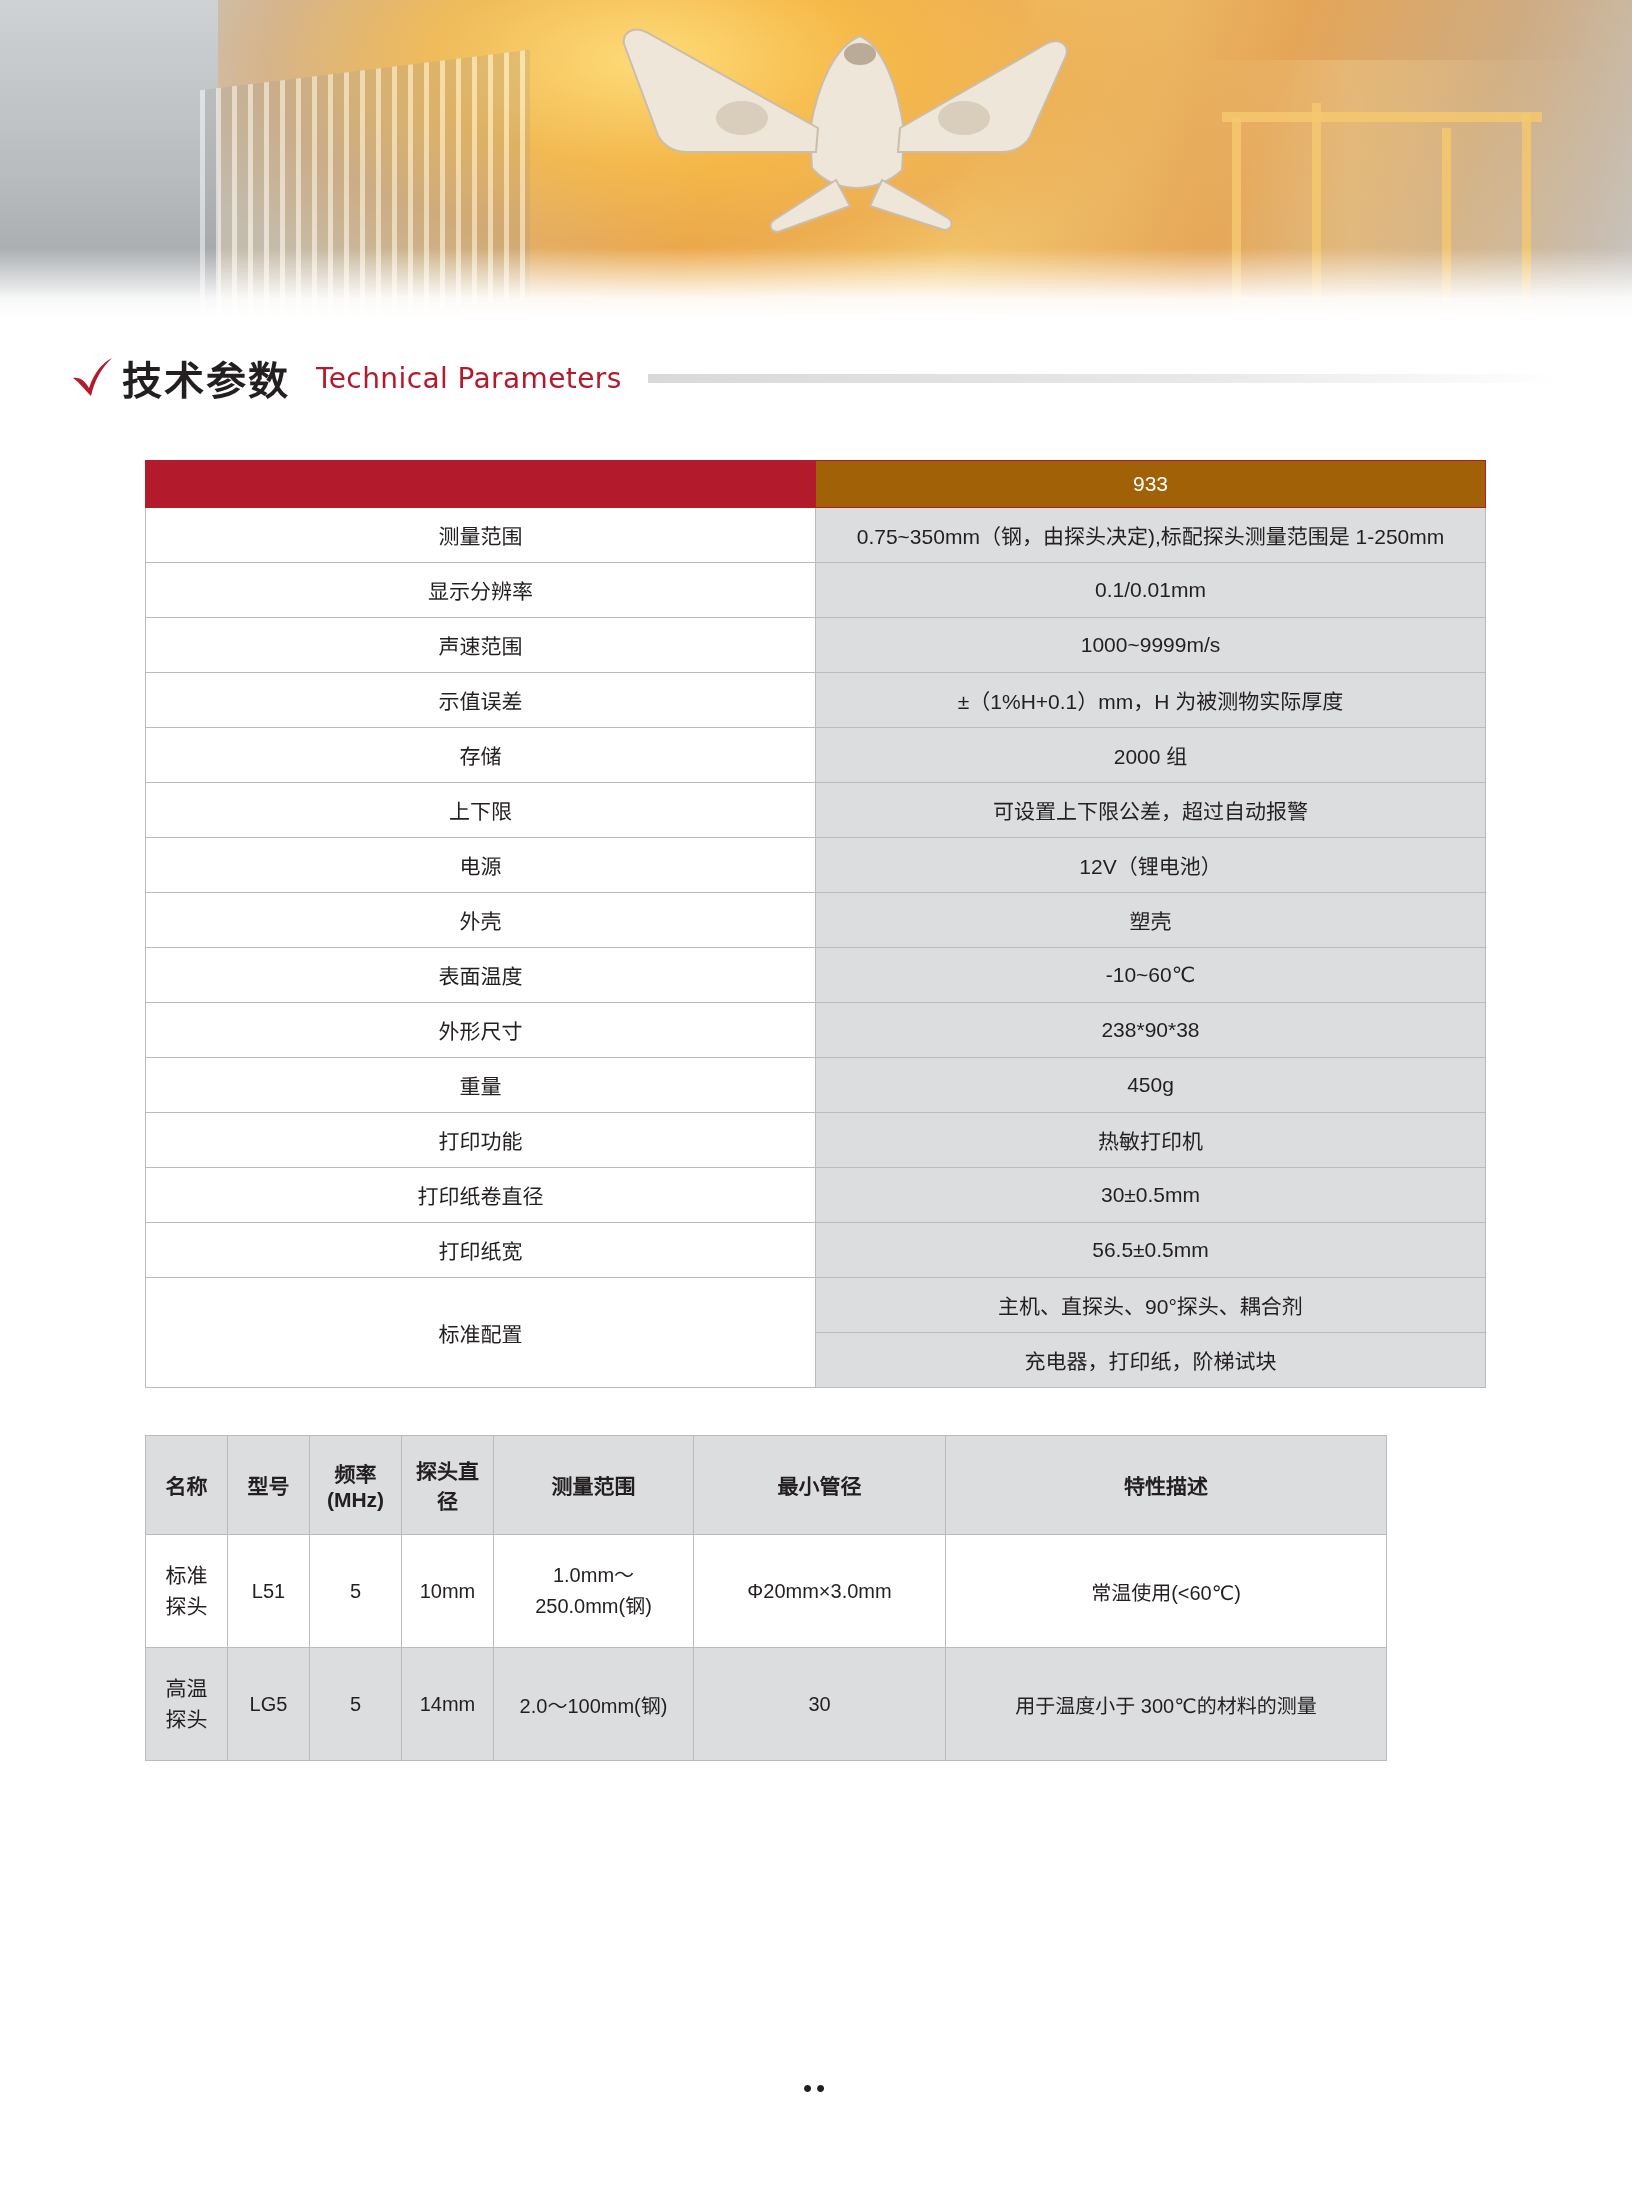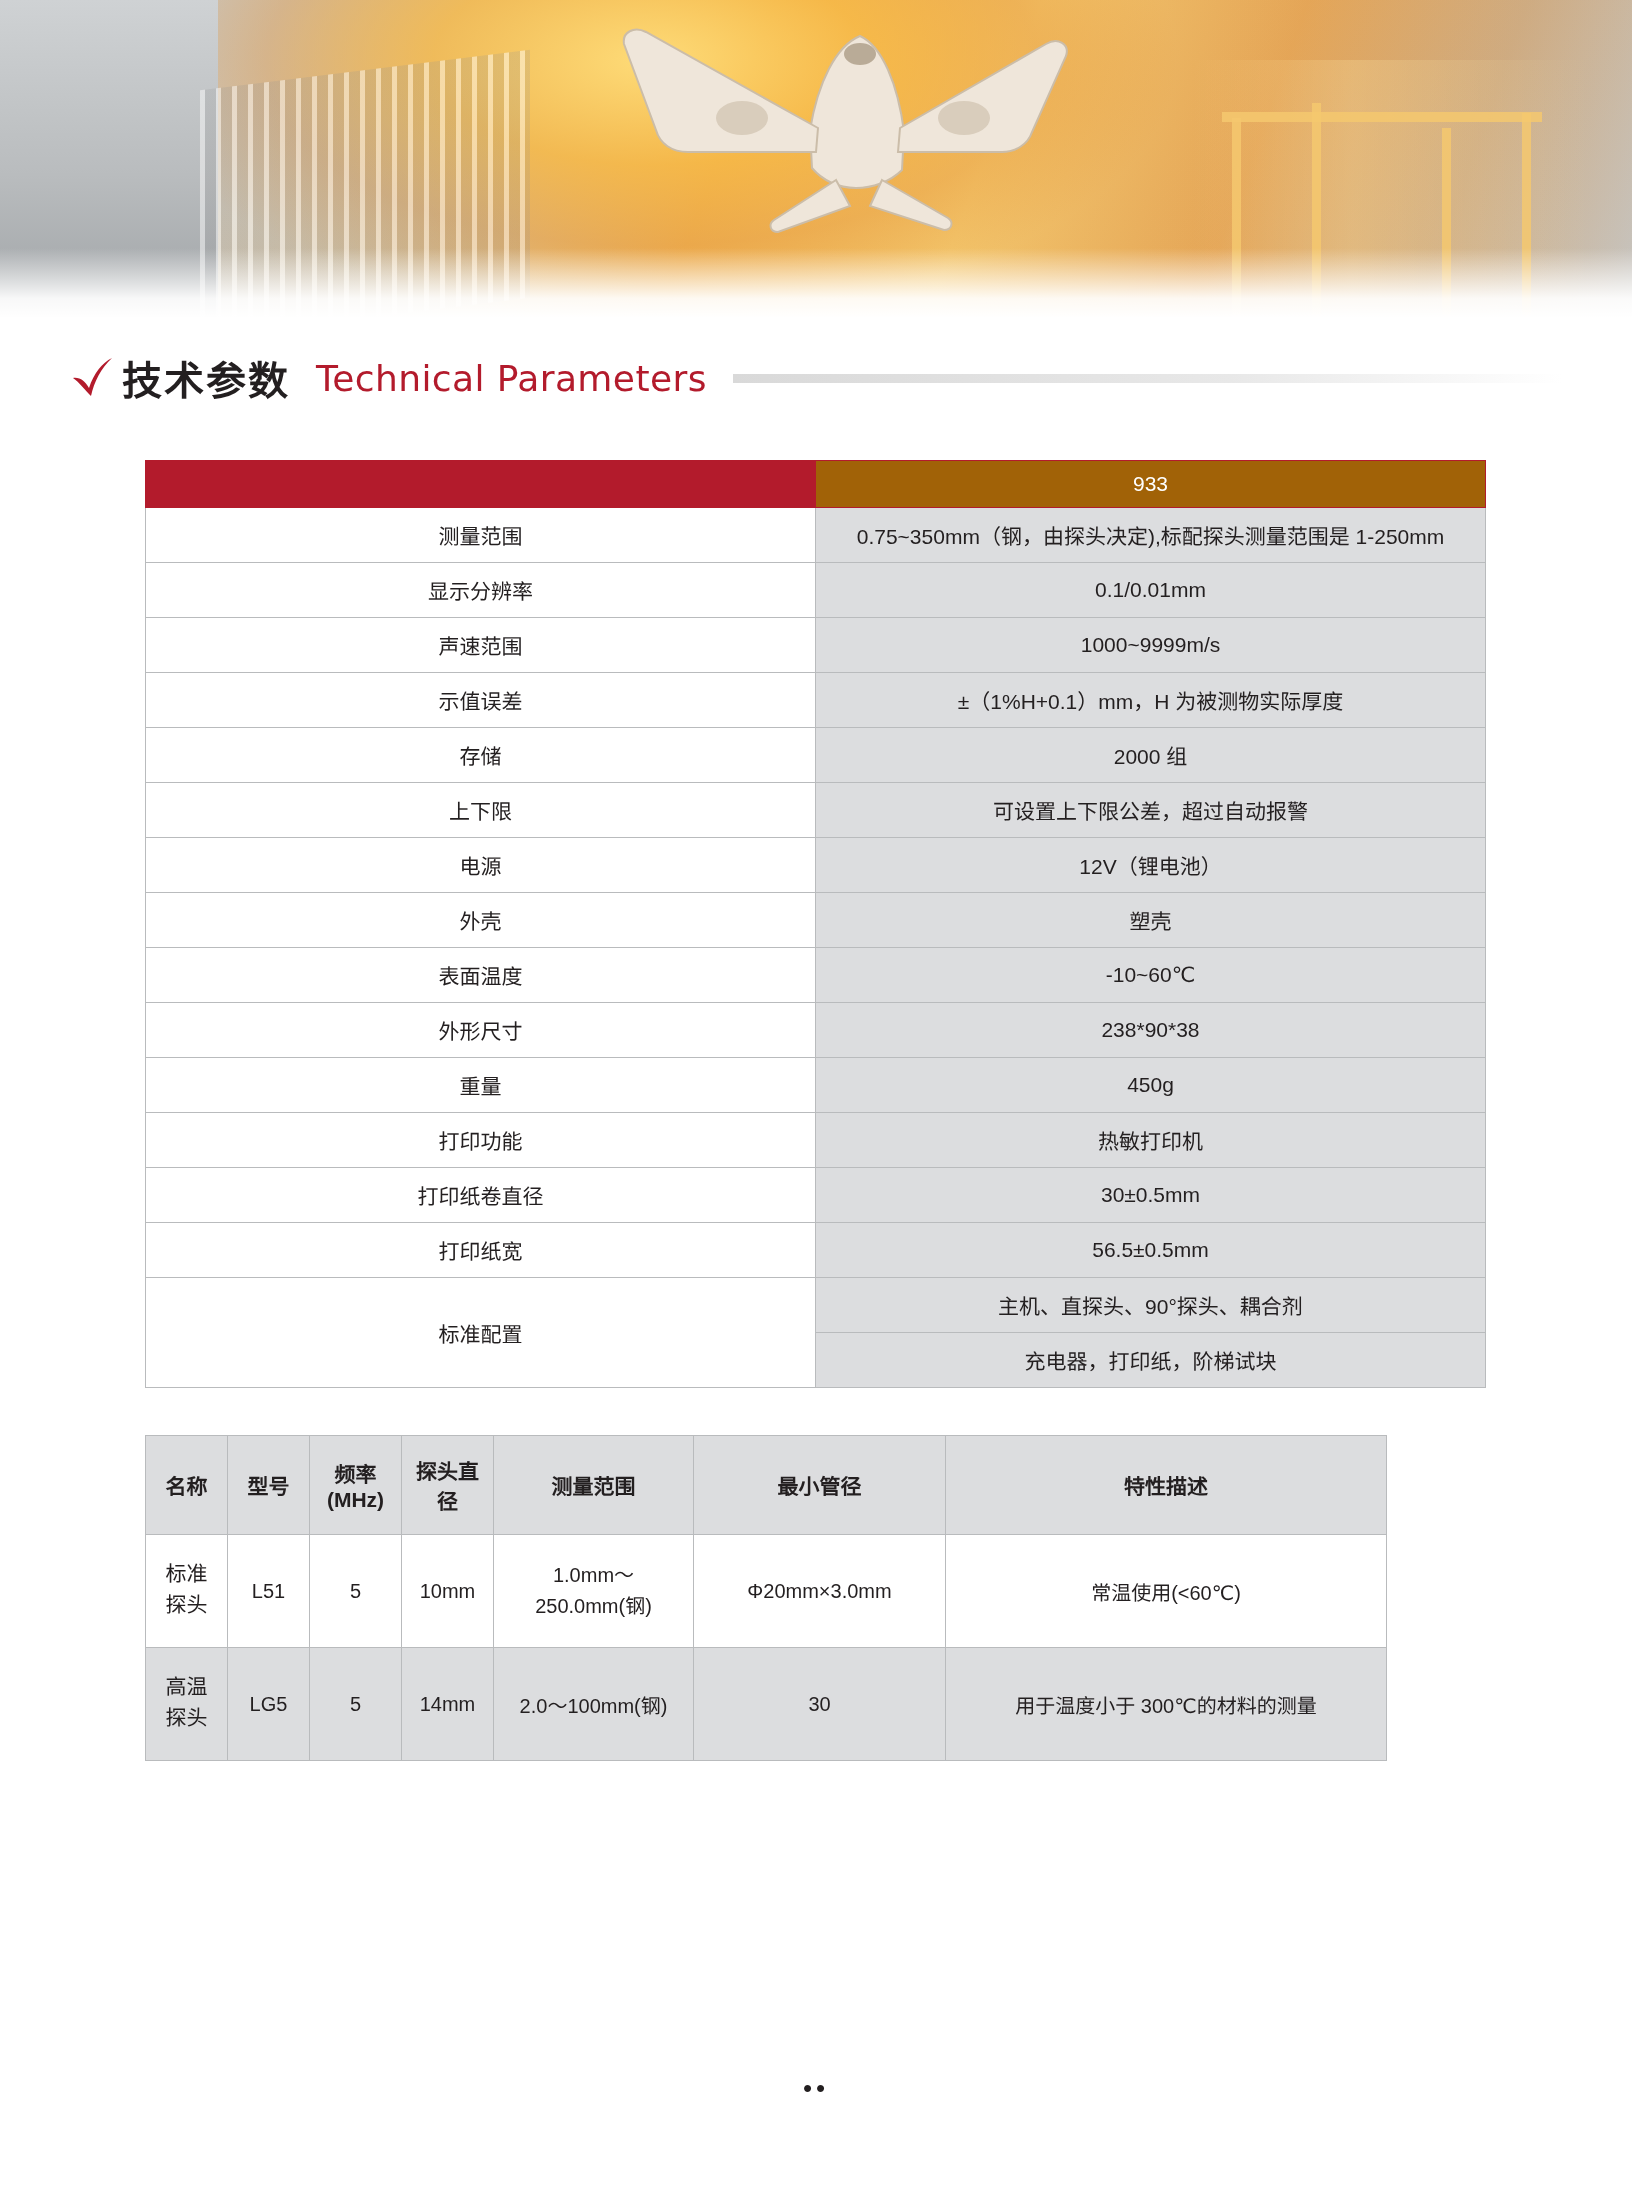--- a/index.html
+++ b/index.html
@@ -97,21 +97,21 @@
   }
   .title-cn {
     font-size: 40px;
     font-weight: 700;
     letter-spacing: 2px;
     color: #231f20;
     font-family: "Liberation Sans", "DejaVu Sans", sans-serif;
     white-space: nowrap;
   }
   .title-en {
-    font-size: 36px;
+    font-size: 28px;
     color: #b31b2c;
     letter-spacing: 0.4px;
     margin-left: 26px;
     white-space: nowrap;
     font-family: "DejaVu Sans", "Liberation Sans", sans-serif;
   }
   .title-rule {
     flex: 1;
     height: 9px;
     margin-left: 26px;
@@ -179,21 +179,21 @@
   }
   .probe-table thead th {
     background: #dcdddf;
     height: 82px;
     font-weight: 700;
     font-size: 21px;
   }
   .probe-table tbody tr.odd td { background: #ffffff; }
   .probe-table tbody tr.even td { background: #dcdddf; }
   .probe-table tbody td { height: 96px; font-size: 20px; }
-  .probe-table td.name-cell { font-size: 21px; line-height: 1.5; font-family: Liberation Mono, monospace; }
+  .probe-table td.name-cell { font-size: 21px; line-height: 1.5; }
   .probe-table .two-line { line-height: 1.55; }
 
   .col-name  { width: 82px; }
   .col-model { width: 82px; }
   .col-freq  { width: 92px; }
   .col-dia   { width: 92px; }
   .col-range { width: 200px; }
   .col-pipe  { width: 252px; }
   .col-desc  { width: 441px; }
 

